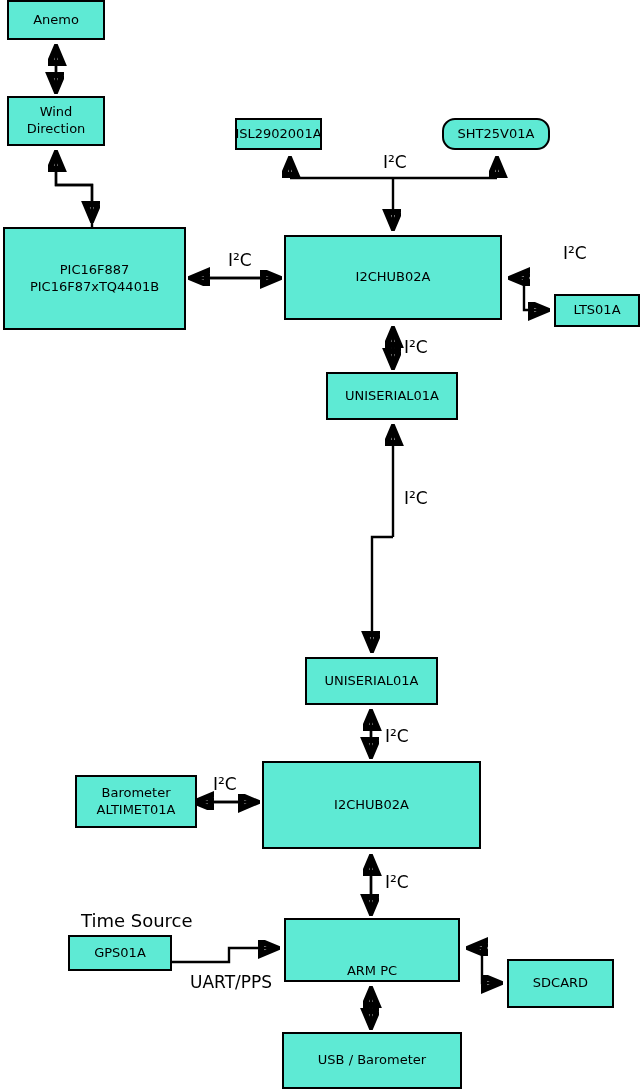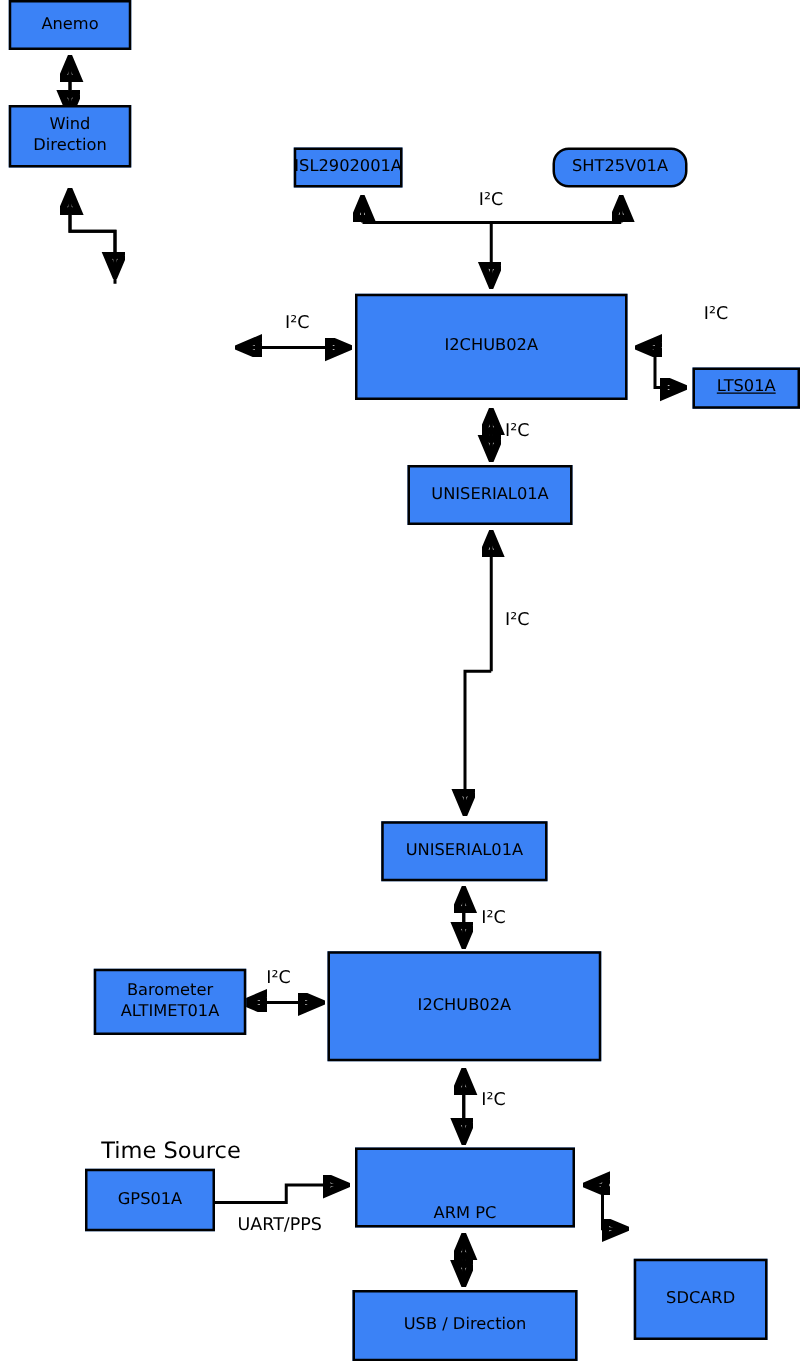--- a/index.html
+++ b/index.html
@@ -12,34 +12,34 @@
     width: 640px;
     height: 1089px;
     background: #ffffff;
     overflow: hidden;
     font-family: "DejaVu Sans", "Liberation Sans", sans-serif;
   }
   .node {
     position: absolute;
     box-sizing: border-box;
     border: 2px solid #000000;
-    background: #3b82f6;
+    background: #5eead4;
     display: flex;
     align-items: center;
     justify-content: center;
     text-align: center;
     color: #000000;
     font-size: 13px;
     line-height: 1.28;
     white-space: pre-line;
     z-index: 3;
   }
   .edge-label {
     position: absolute;
-    font-size: 14px;
+    font-size: 17px;
     color: #000000;
     white-space: nowrap;
     z-index: 4;
   }
   .free-label {
     position: absolute;
     font-size: 18px;
     color: #000000;
     white-space: nowrap;
     z-index: 4;
@@ -135,73 +135,77 @@
     <g>
       <line x1="371" y1="1024" x2="371" y2="990" marker-end="url(#ah)"></line>
       <line x1="371" y1="992" x2="371" y2="1026" marker-end="url(#ah)"></line>
     </g>
   </svg>
 
   <div class="node" style="left:7px; top:0px; width:98px; height:40px;">
     <span>Anemo</span>
   </div>
 
-  <div class="node" style="left:7px; top:84px; width:98px; height:50px;">
+  <div class="node" style="left:7px; top:96px; width:98px; height:50px;">
     <span>Wind
 Direction</span>
   </div>
 
+  <div class="node" style="left:3px; top:227px; width:183px; height:103px;">
+    <span>PIC16F887
+PIC16F87xTQ4401B</span>
+  </div>
 
   <div class="node" style="left:235px; top:118px; width:87px; height:32px;">
     <span>ISL2902001A</span>
   </div>
 
   <div class="node" style="left:442px; top:118px; width:108px; height:32px;border-radius:13px;">
     <span>SHT25V01A</span>
   </div>
 
   <div class="node" style="left:284px; top:235px; width:218px; height:85px;">
     <span>I2CHUB02A</span>
   </div>
 
-  <div class="node" style="left:554px; top:294px; width:86px; height:33px;text-decoration:underline;">
+  <div class="node" style="left:554px; top:294px; width:86px; height:33px;">
     <span>LTS01A</span>
   </div>
 
   <div class="node" style="left:326px; top:372px; width:132px; height:48px;">
     <span>UNISERIAL01A</span>
   </div>
 
   <div class="node" style="left:305px; top:657px; width:133px; height:48px;">
     <span>UNISERIAL01A</span>
   </div>
 
   <div class="node" style="left:262px; top:761px; width:219px; height:88px;">
     <span>I2CHUB02A</span>
   </div>
 
   <div class="node" style="left:75px; top:775px; width:122px; height:53px;">
     <span>Barometer
 ALTIMET01A</span>
   </div>
 
-  <div class="node" style="left:68px; top:935px; width:104px; height:50px;">
+  <div class="node" style="left:68px; top:935px; width:104px; height:36px;">
     <span>GPS01A</span>
   </div>
 
   <div class="node" style="left:284px; top:918px; width:176px; height:64px;align-items:flex-end;">
     <span>ARM PC</span>
   </div>
 
-  <div class="node" style="left:507px; top:959px; width:107px; height:65px;margin-top:48px;">
+  <div class="node" style="left:507px; top:959px; width:107px; height:49px;">
     <span>SDCARD</span>
   </div>
 
   <div class="node" style="left:282px; top:1032px; width:180px; height:57px;">
-    <span>USB / Direction</span>
+    <span>USB / Barometer</span>
   </div>
 
   <div class="edge-label" style="left:383px; top:152px;">I²C</div>
 
   <div class="edge-label" style="left:228px; top:250px;">I²C</div>
 
   <div class="edge-label" style="left:563px; top:243px;">I²C</div>
 
   <div class="edge-label" style="left:404px; top:337px;">I²C</div>
 

